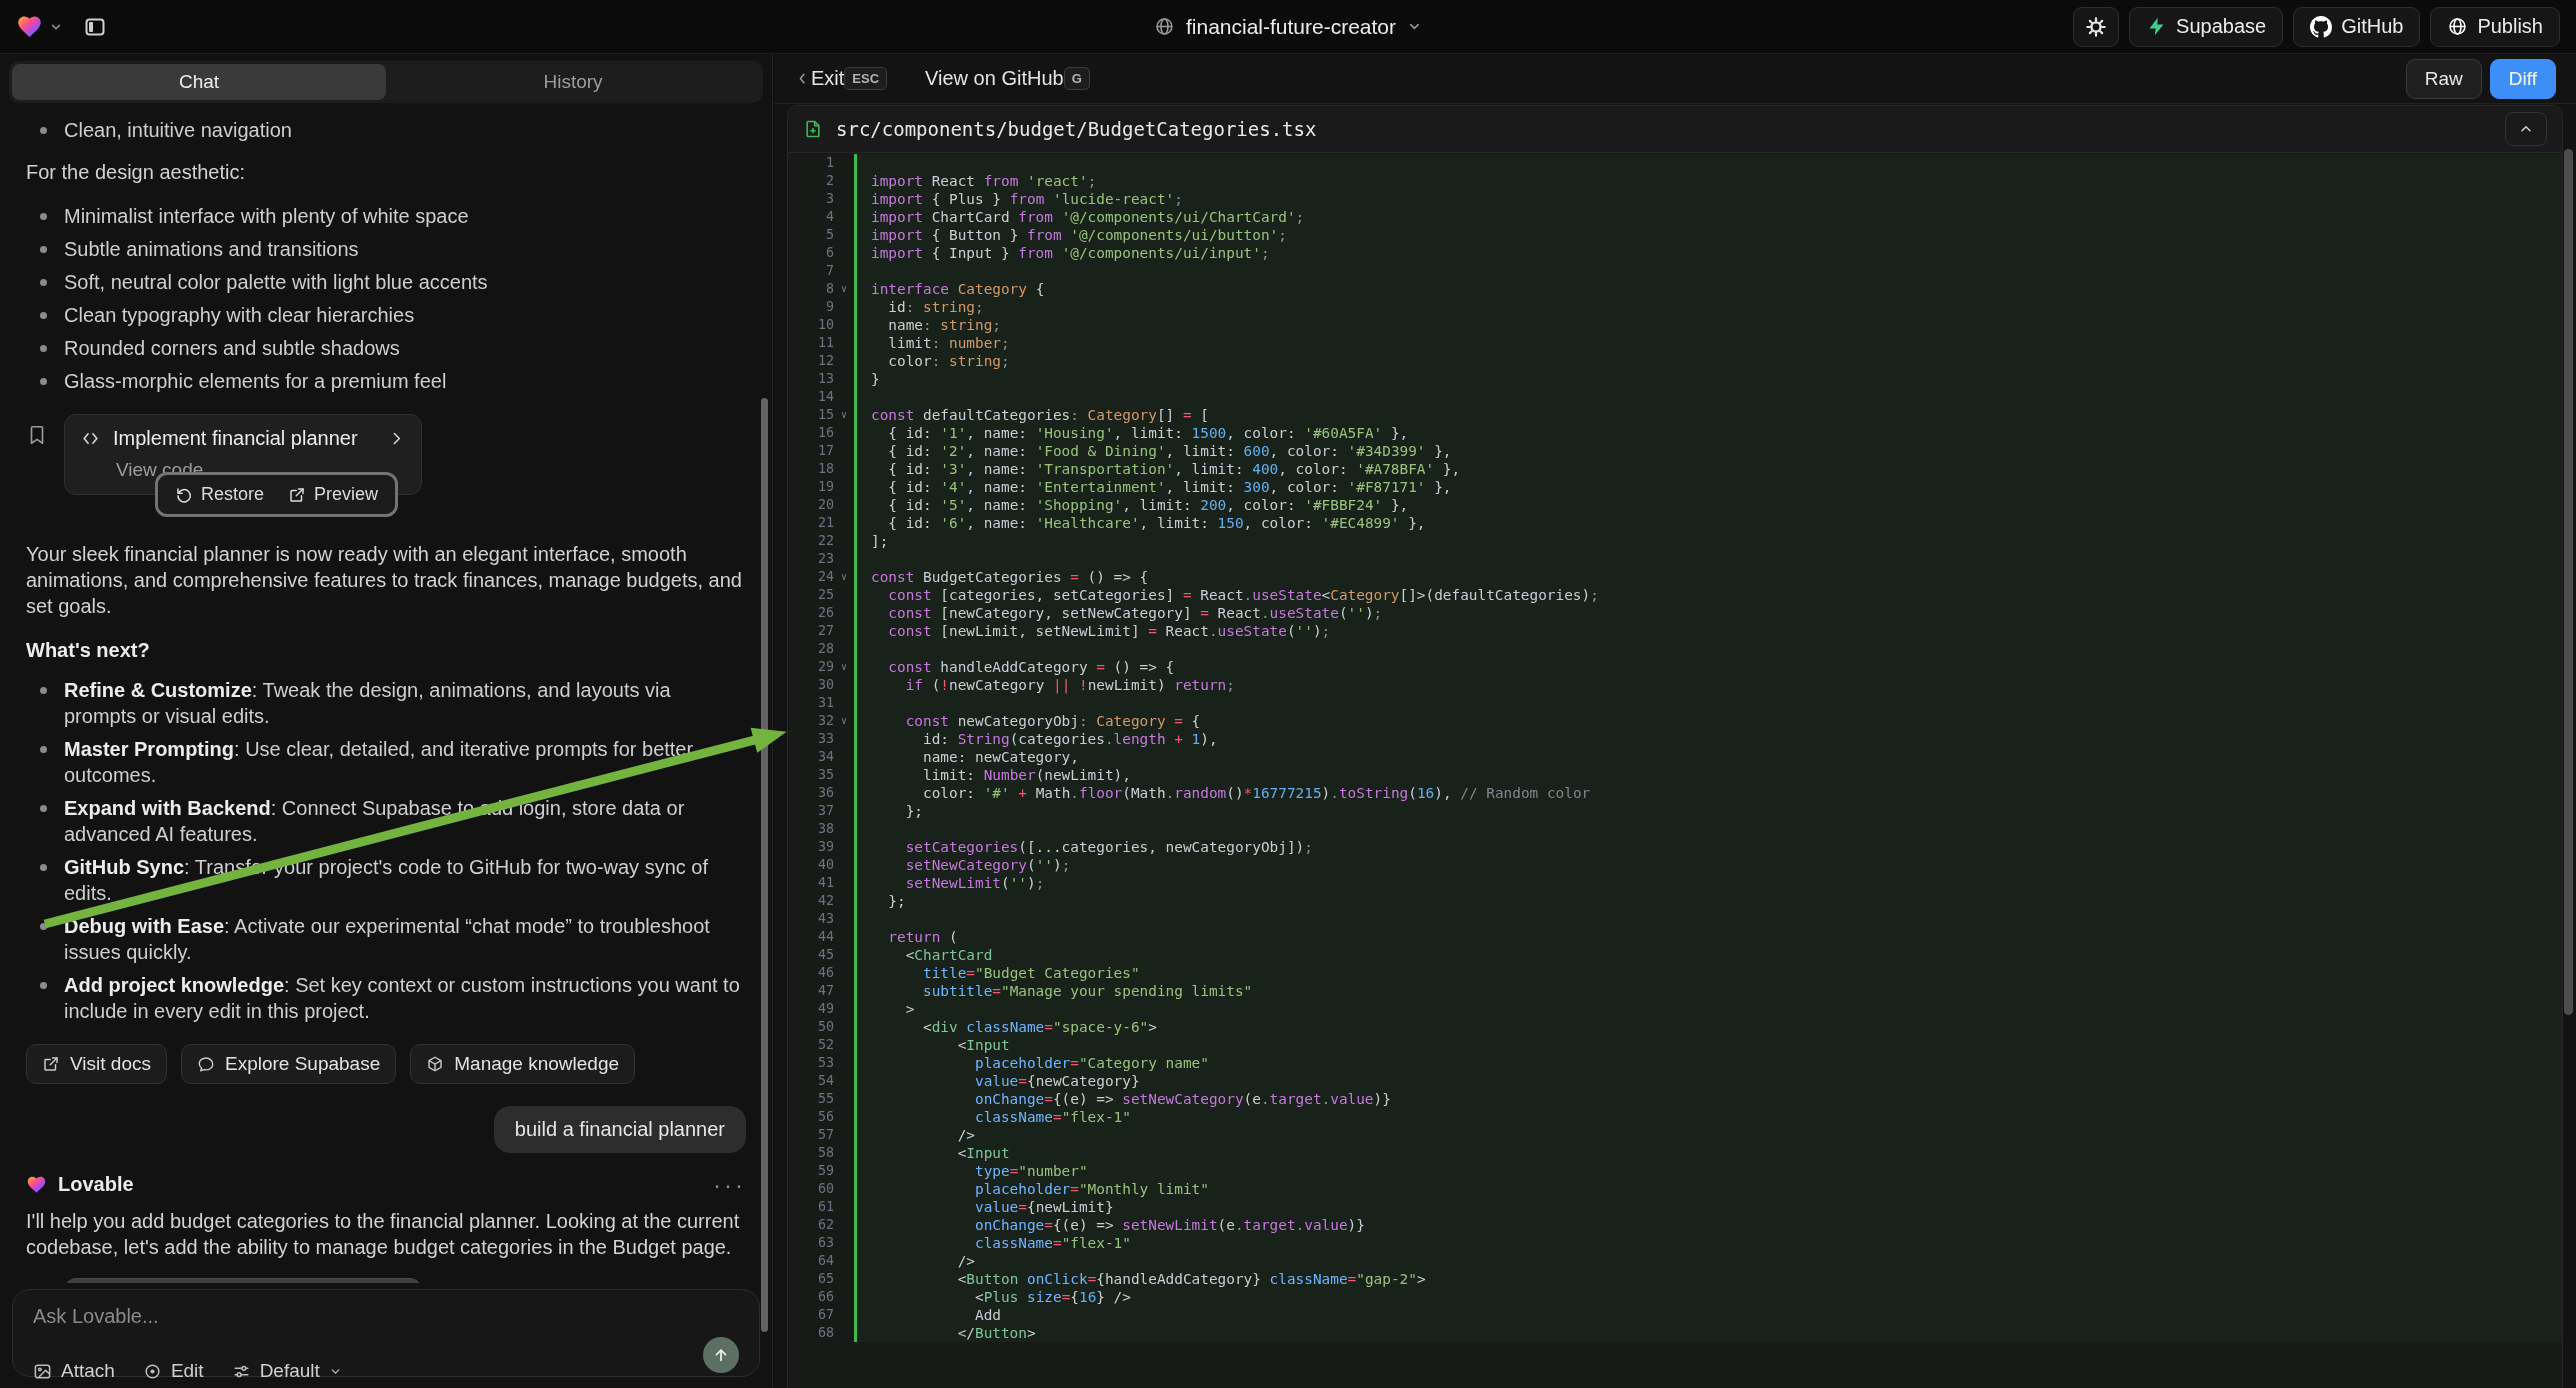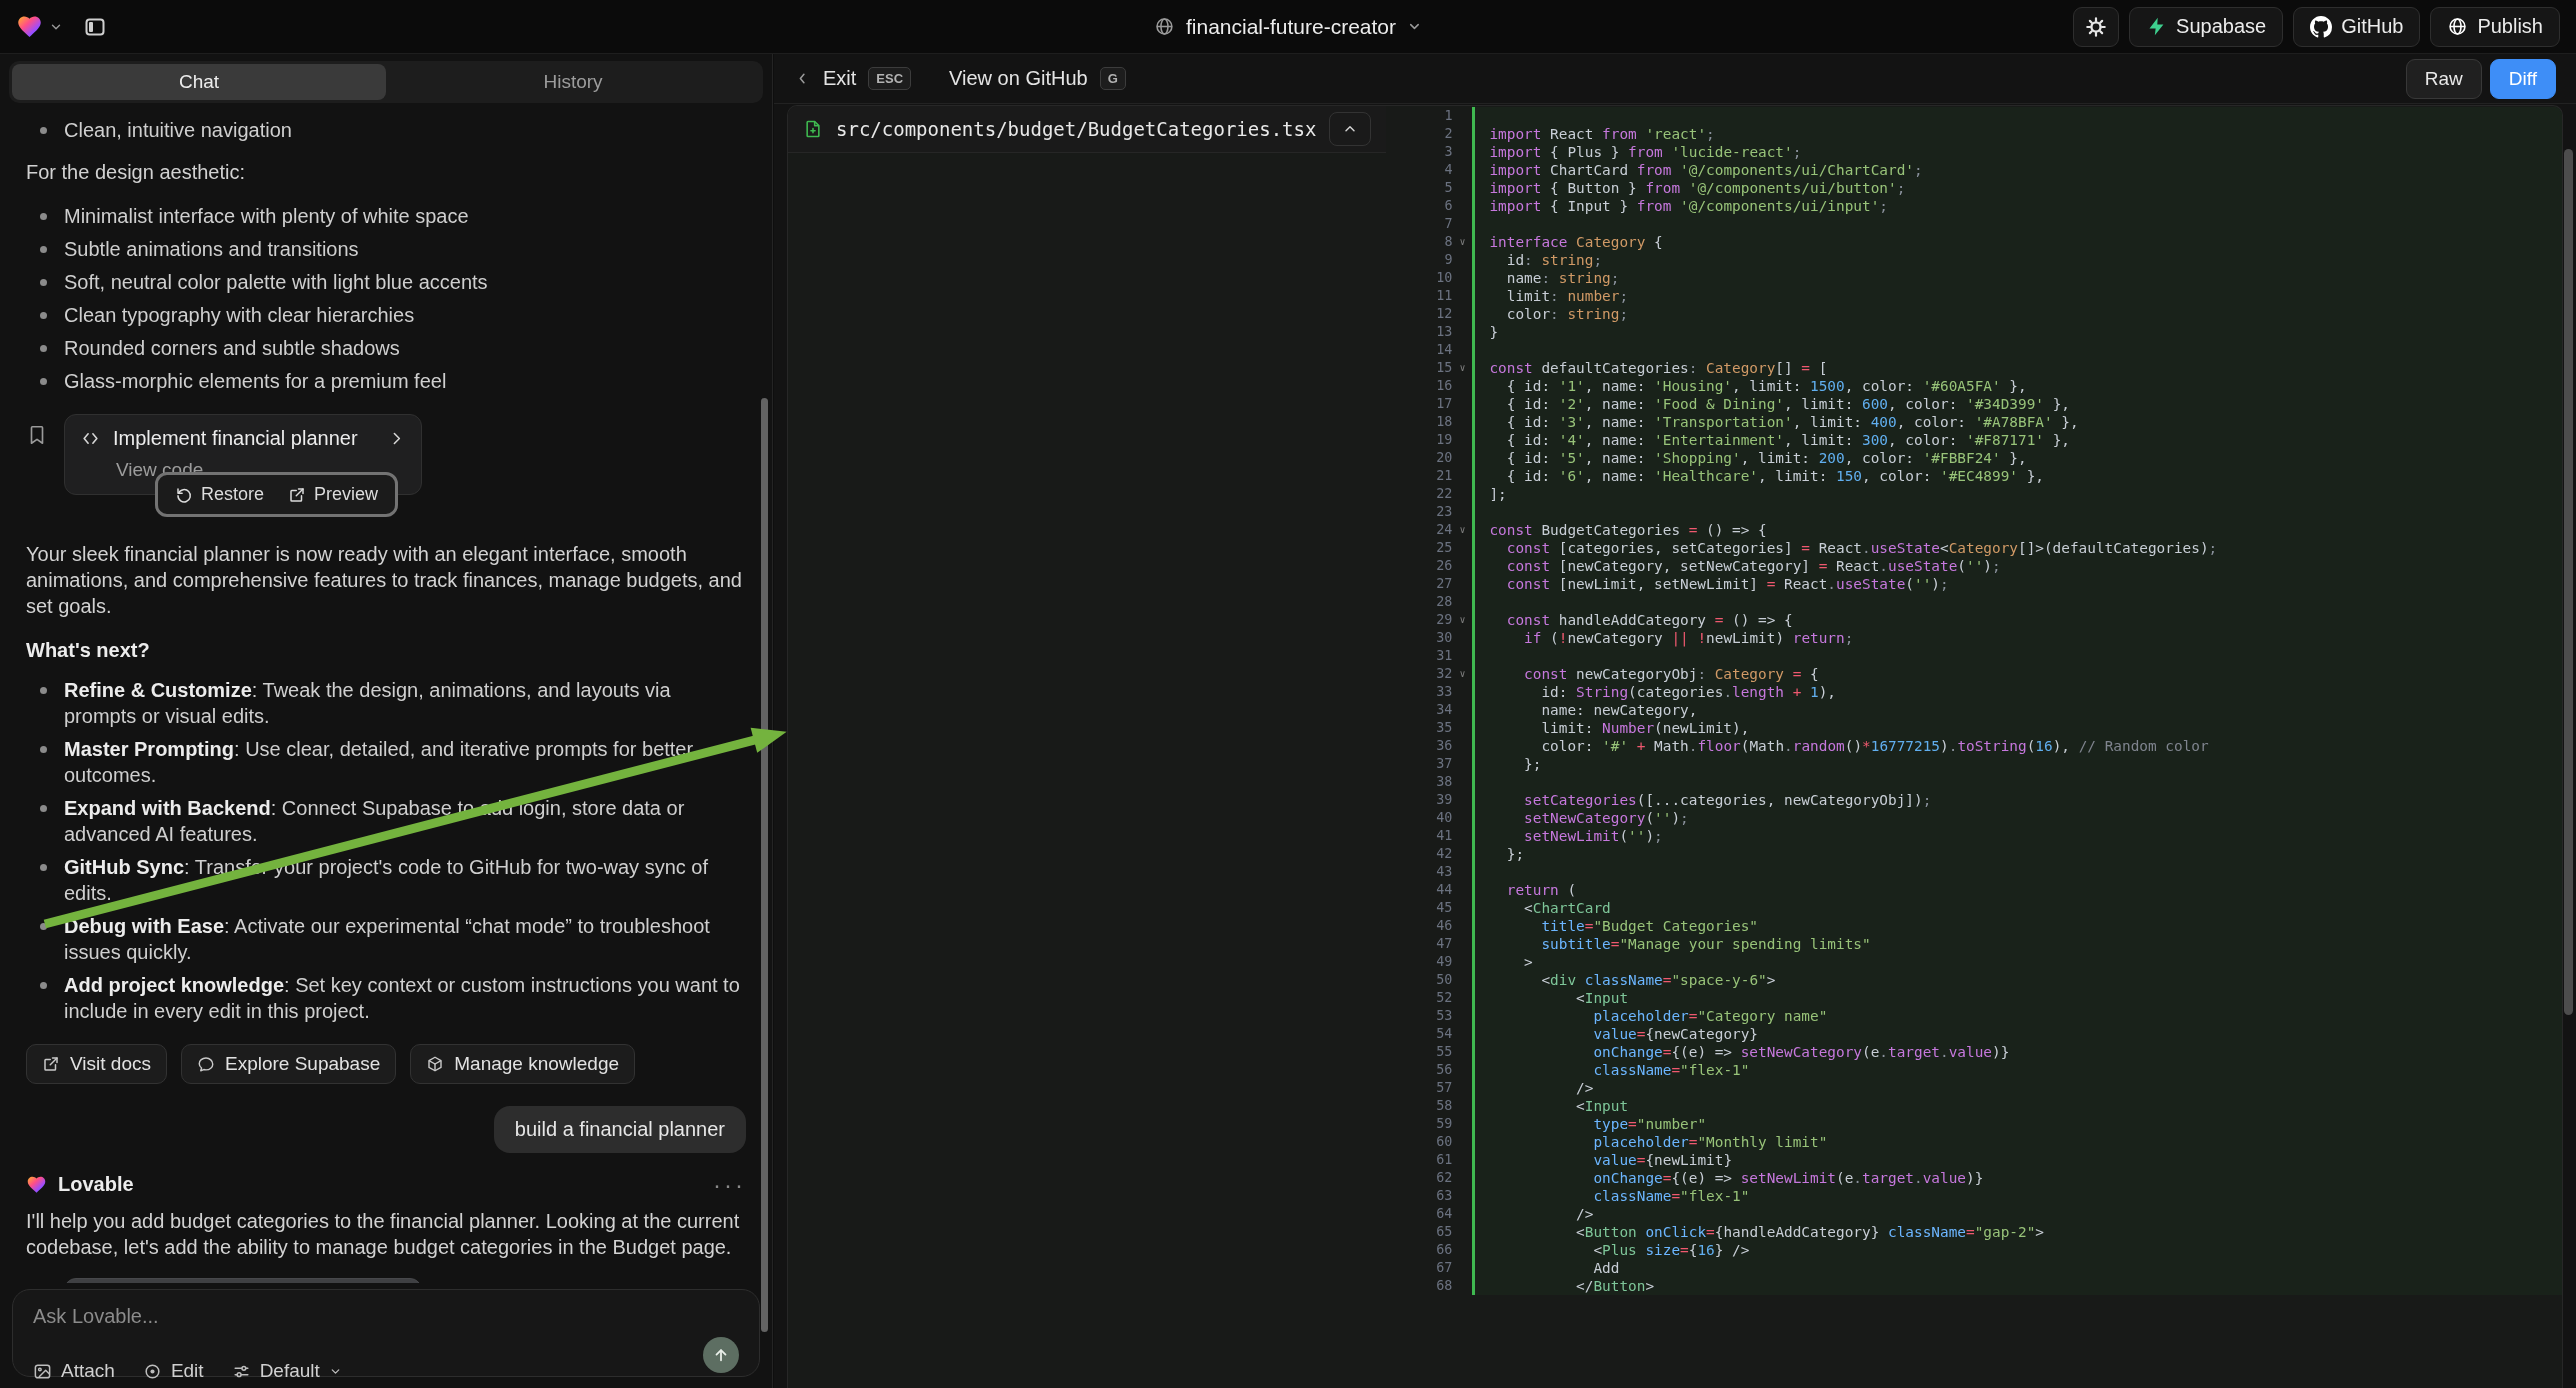--- a/index.html
+++ b/index.html
@@ -68,30 +68,30 @@
   .composer-row { display:flex; align-items:center; gap:28px; color:#d0d0d0; font-size:19px; }
   .c-item { display:flex; align-items:center; gap:9px; cursor:pointer;margin-top:32px; }
   .c-item svg { color:#bdbdbd; }
   .send-btn { margin-left:auto; width:36px; height:36px; border-radius:50%; background:#5d6e62;
               display:flex; align-items:center; justify-content:center; color:#e9efe9; cursor:pointer; }
 
   
   .codepanel { position:absolute; top:54px; left:774px; right:0; bottom:0; background:#131313; }
   .code-header { height:50px; display:flex; align-items:center; padding:0 20px; border-bottom:1px solid #222; }
   .ch-left { display:flex; align-items:center; gap:12px; color:#e4e4e4; font-size:20px; }
-  .ch-group { display:flex; align-items:center; gap:12px; margin-right:26px; cursor:pointer; }
+  .ch-group { display:flex; align-items:center; margin-right:26px; cursor:pointer; }
   kbd { font-family:"Liberation Sans", sans-serif; font-size:13px; font-weight:bold; color:#b3b3b3;
         border:1px solid #3c3c3c; background:#1d1d1d; border-radius:5px; padding:3px 7px; }
   .ch-right { margin-left:auto; display:flex; gap:8px; }
   .raw-btn { padding:8px 18px; border-radius:9px; background:#202020; border:1px solid #383838; color:#e8e8e8; font-size:19px; cursor:pointer; }
   .diff-btn { padding:8px 18px; border-radius:9px; background:#3e8ef7; border:1px solid #3e8ef7; color:#fff; font-size:19px; cursor:pointer; }
 
   .file-card { position:absolute; left:13px; right:13px; top:51px; bottom:0; background:#181a18;
                border:1px solid #272727; border-bottom:none; border-radius:10px 10px 0 0; overflow:hidden;
-               display:flex; flex-direction:row;gap:20px; }
+               display:flex; flex-direction:column; }
   .file-bar { flex:none; display:flex; align-items:center; gap:13px; height:47px; padding:0 15px;
               background:#1a1a1a; border-bottom:1px solid #262626; }
   .file-path { font-family:"DejaVu Sans Mono", monospace; font-size:19px; color:#e8e8e8; }
   .collapse-btn { margin-left:auto; width:42px; height:34px; border:1px solid #333; border-radius:8px;
                   display:flex; align-items:center; justify-content:center; color:#d0d0d0; cursor:pointer; }
   .editor { flex:1; overflow:hidden; font-family:"DejaVu Sans Mono", monospace; font-size:14.4px; padding-top:1px; }
   .cl { display:flex; height:18px; }
   .ln { flex:none; width:46px; text-align:right; color:#6b7280; font-size:13.4px; line-height:18px; }
   .fold { flex:none; width:20px; text-align:center; color:#808archive0; color:#7d7d7d; font-size:10px; line-height:18px; }
   .lc { flex:1; border-left:3px solid #3fb950; padding-left:14px; background:rgba(63,185,80,.055);

